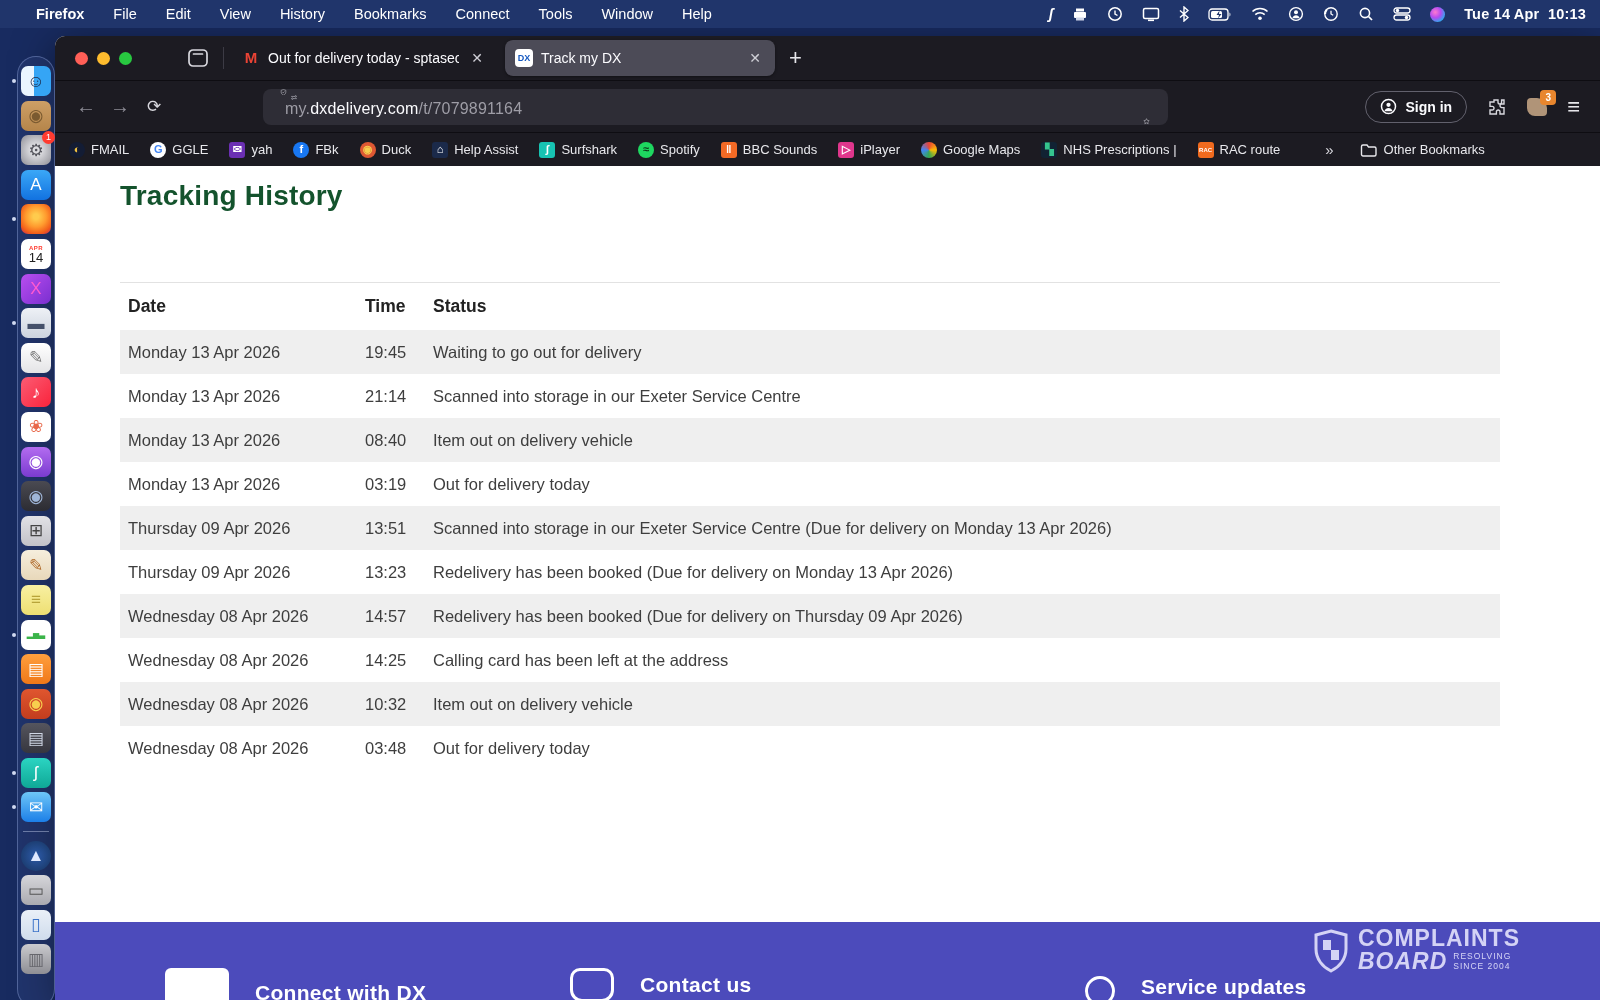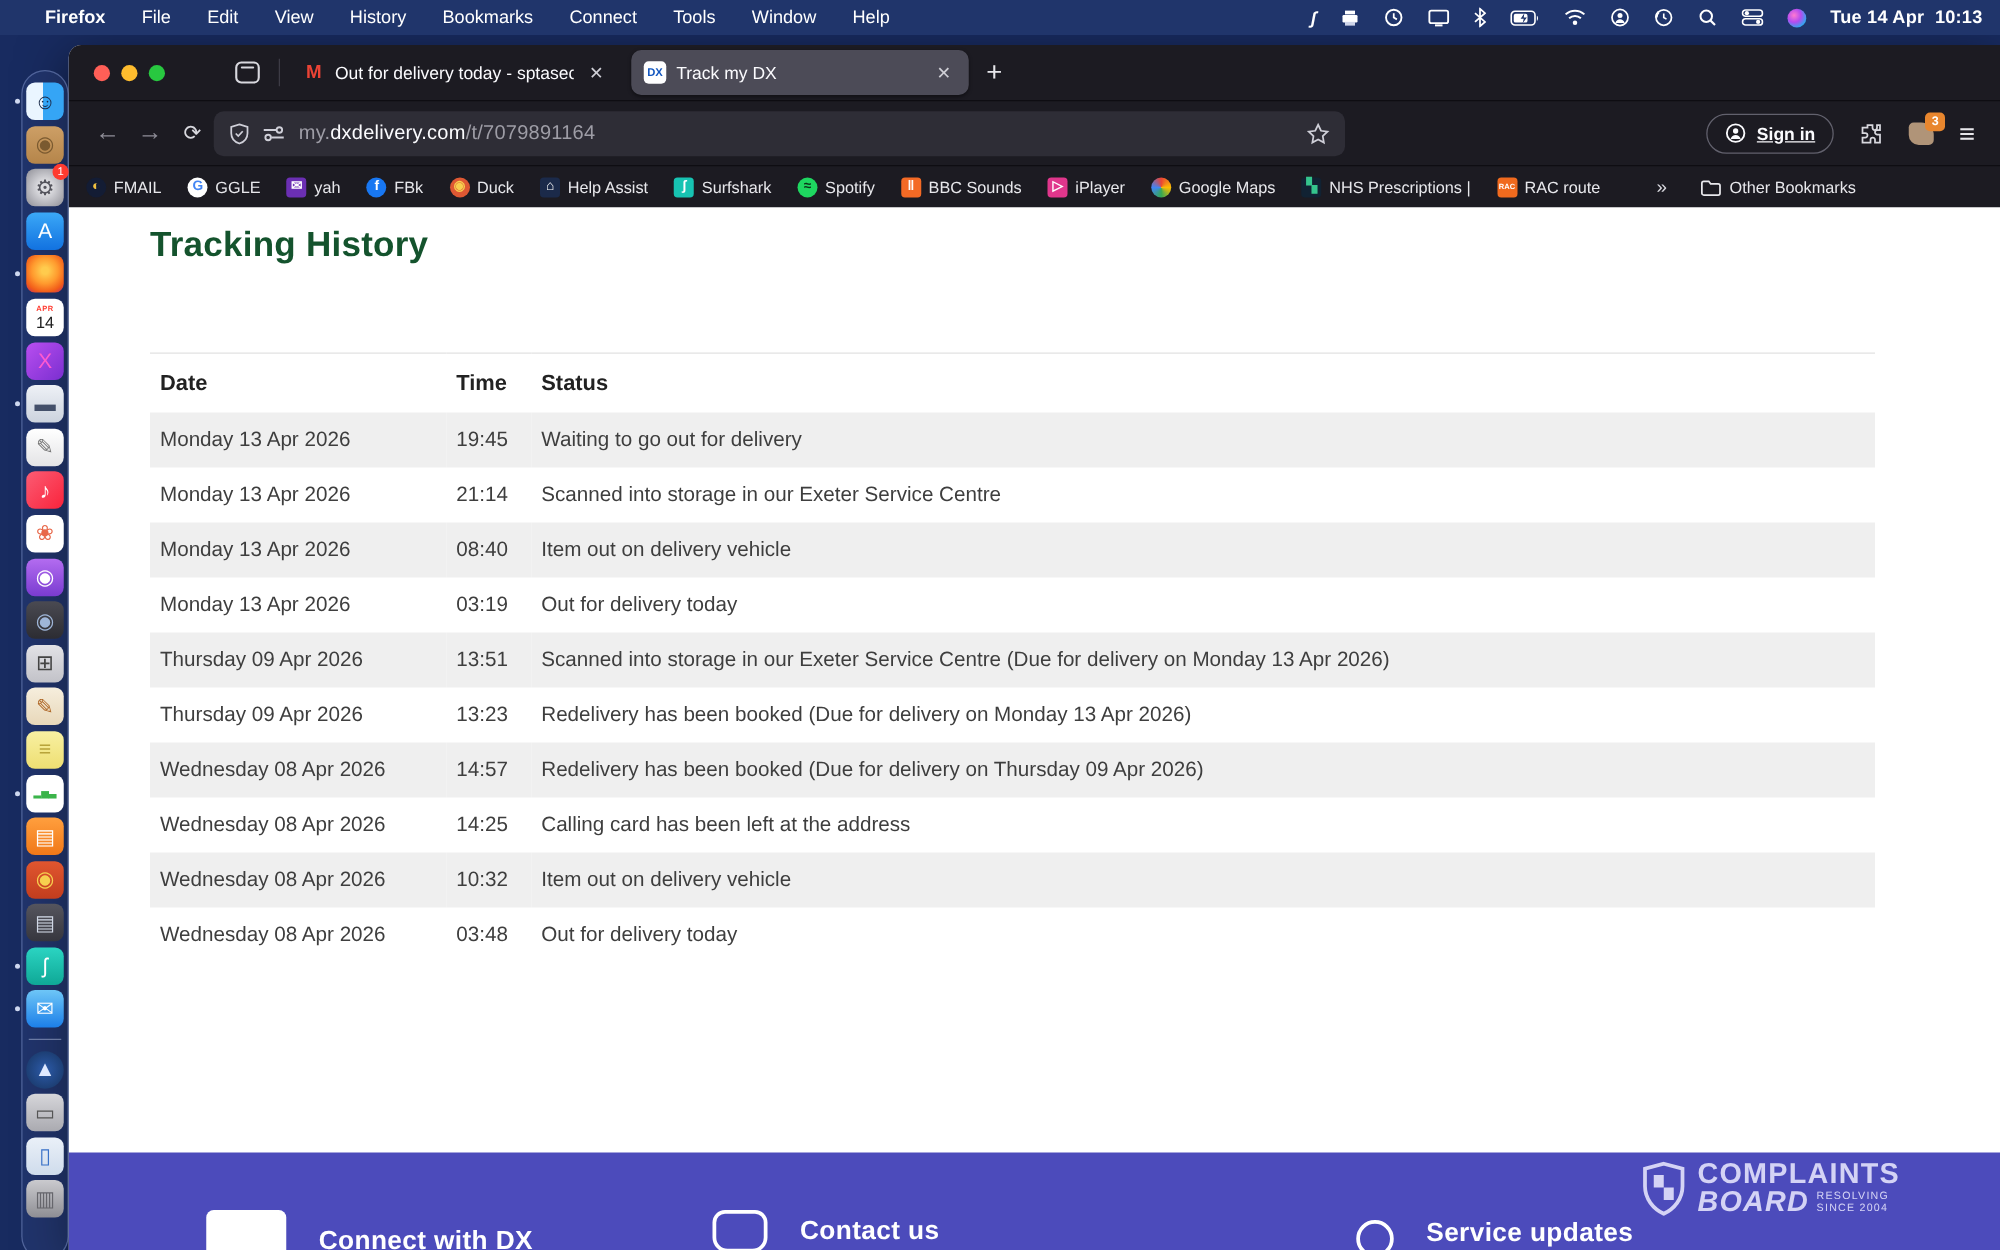--- a/index.html
+++ b/index.html
@@ -54,28 +54,28 @@
   .tab .close { color:#cfcfd6; font-size:14px; padding:2px 4px; }
   .fav-gmail { width:18px; height:14px; font-weight:bold; font-size:15px; color:#ea4335; line-height:14px; text-align:center; }
   .fav-dx { width:18px; height:18px; background:#fff; border-radius:4px; color:#1558c0;
     font-weight:bold; font-size:9px; display:flex; align-items:center; justify-content:center; }
   .newtab { color:#e6e6ea; font-size:22px; margin-left:14px; font-weight:300; }
 
   .navbar { height:52px; background:#1c1b22; border-top:1px solid #0e0d12; display:flex; align-items:center; }
   .navbtn { color:#8d8c96; font-size:20px; width:34px; text-align:center; }
   .navbtn.reload { color:#d8d8de; font-size:17px; }
   .navbtn:first-child { margin-left:14px; }
-  .urlbar { width:905px; height:36px; background:#2e2d36; border-radius:8px;
-    display:flex; align-items:center; padding:0 12px; }
+  .urlbar { margin-left:92px; width:905px; height:36px; background:#2e2d36; border-radius:8px;
+    display:flex; padding:0 12px;flex-direction:column; }
   .urlbar .txt { font-size:16px; margin-left:10px; letter-spacing:.2px; }
   .u-dim { color:#9e9da6; } .u-main { color:#fbfbfe; }
   .urlbar .star { margin-left:auto; }
   .nav-actions { margin-left:auto; display:flex; align-items:center; gap:20px; margin-right:20px; }
   .signin { display:flex; align-items:center; gap:8px; border:1px solid #62616d; border-radius:17px;
-    height:32px; padding:0 14px; color:#fbfbfe; font-size:14px; font-weight:bold;text-decoration:underline; }
+    height:32px; padding:0 14px; color:#fbfbfe; font-size:14px; font-weight:bold; }
   .extwrap { position:relative; }
   .extblob { width:20px; height:18px; background:#b09478; border-radius:4px 10px 4px 8px; }
   .extbadge { position:absolute; top:-8px; right:-9px; min-width:16px; height:15px; background:#e8862e;
     border-radius:4px; color:#fff; font-size:10px; font-weight:bold;
     display:flex; align-items:center; justify-content:center; padding:0 3px; }
   .hamburger { color:#e6e6ea; font-size:22px; }
 
   .bookmarksbar { height:34px; background:#1c1b22; border-top:1px solid #0e0d12;
     display:flex; align-items:center; padding-left:14px; color:#e8e8ec; font-size:13px; }
   .bm { display:flex; align-items:center; gap:6px; margin-right:21px; white-space:nowrap; }

